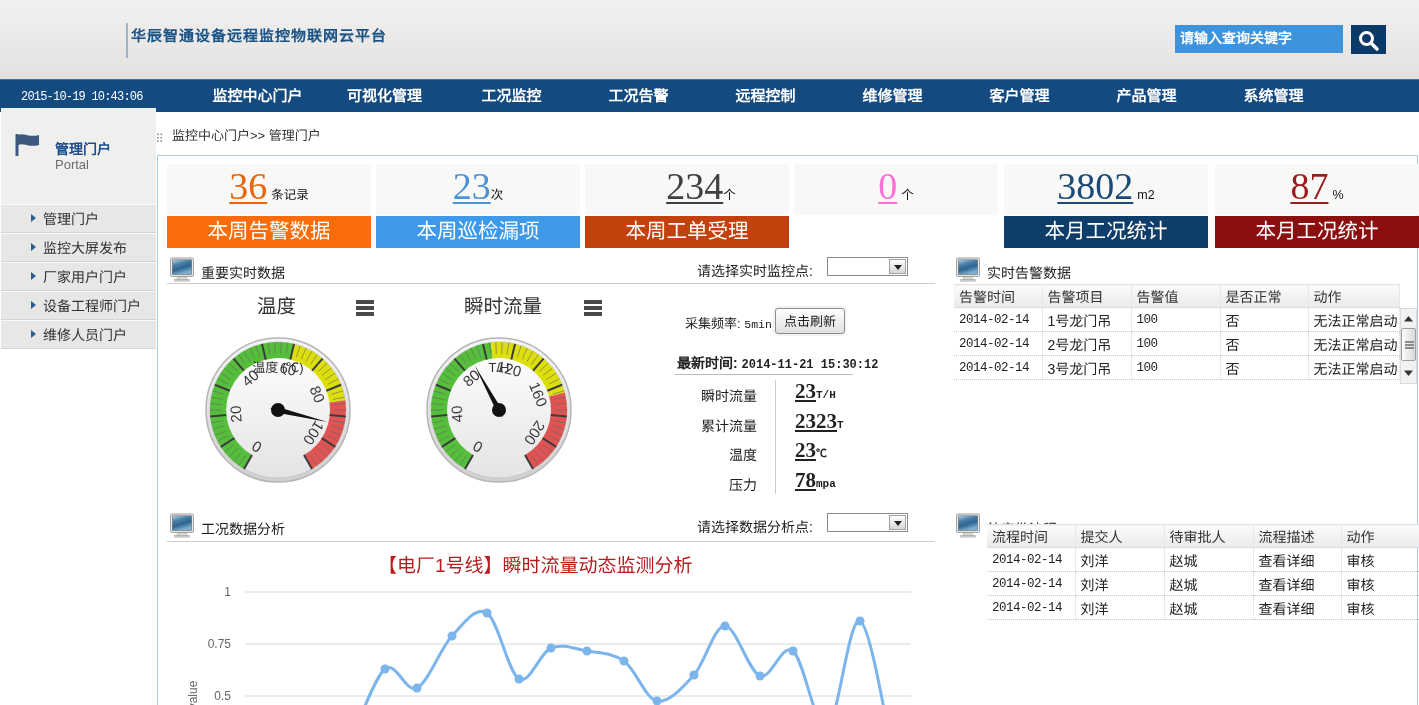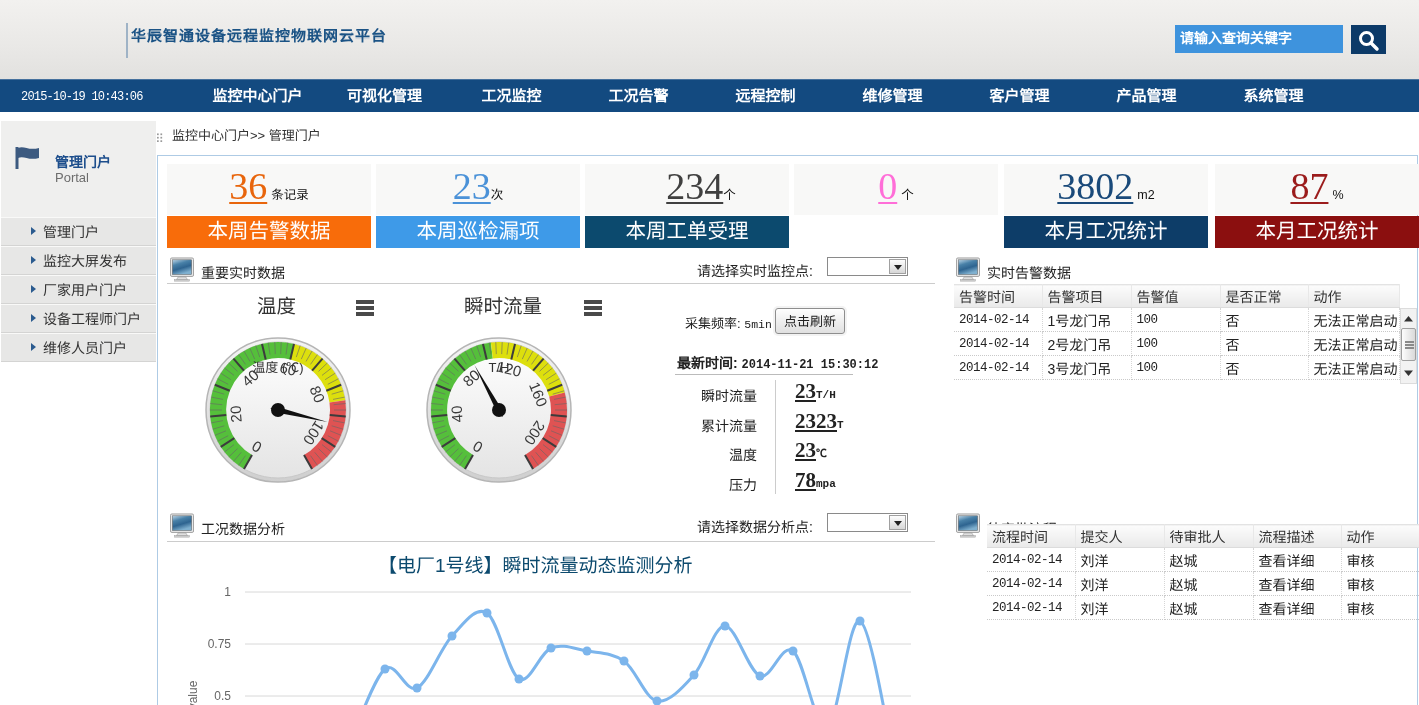--- a/index.html
+++ b/index.html
@@ -30,21 +30,21 @@
 
 .nav { position:absolute; left:0; top:79px; width:1419px; height:33px;
   background:#134a80; border-top:1px solid #46719d; }
 .nav .time { position:absolute; left:21px; top:10px; color:#fff; font-size:12px;
   font-family:"Liberation Mono", monospace; letter-spacing:-0.8px; }
 .nav ul { position:absolute; left:194px; top:0; display:flex; list-style:none; }
 .nav li { width:127px; text-align:center; line-height:32px; color:#fff; font-size:15px;
   font-weight:bold; }
 
 
-.sidebar { position:absolute; left:1px; top:121px; width:155px; }
+.sidebar { position:absolute; left:1px; top:108px; width:155px; }
 .sb-top { height:96px; background:#efefee; position:relative; }
 .sb-top .flag { position:absolute; left:14px; top:25px; }
 .sb-top .t1 { position:absolute; left:54px; top:30px; font-size:14px; font-weight:bold; color:#1d4e8c; }
 .sb-top .t2 { position:absolute; left:54px; top:49px; font-size:13px; color:#6d6d6d; }
 .sb-menu { margin-top:0; }
 .sb-menu .item { height:29px; background:#e7e7e6; border-top:1px solid #f9f9f8;
   border-bottom:1px solid #d4d4d3; line-height:29px; font-size:14px; color:#333;
   padding-left:42px; position:relative; }
 .sb-menu .item .arr { position:absolute; left:30px; top:9px; width:0; height:0;
   border-left:5px solid #2b5b8f; border-top:4px solid transparent; border-bottom:4px solid transparent; }
@@ -106,21 +106,21 @@
 td { height:24px; border-bottom:1px dotted #c9c9c9; border-right:1px dotted #d6d6d6;
   padding:0 0 0 5px; font-size:14px; }
 td.dt { font-family:"Liberation Mono",monospace; font-size:12.5px; letter-spacing:-0.5px; }
 .scroll { position:absolute; width:17px; background:#f2f2f2; border:1px solid #dcdcdc; }
 .scroll .up, .scroll .dn { position:absolute; left:2px; width:11px; }
 .scroll .thumb { position:absolute; left:0px; width:15px;
   background:linear-gradient(90deg,#fdfdfd,#d9d9d9); border:1px solid #9f9f9f; border-radius:2px; }
 .scroll .grip { position:absolute; left:3px; width:9px; height:1.5px; background:#8a8a8a; }
 
 
-.charttitle { position:absolute; font-size:19px; color:#0c4a6e; }
+.charttitle { position:absolute; font-size:19px; color:#b91c1c; }
 </style>
 </head>
 <body>
 <div class="header">
   <div class="vline"></div>
   <div class="sitetitle">华辰智通设备远程监控物联网云平台</div>
   <div class="search">请输入查询关键字</div>
   <div class="searchbtn">
       <svg width="23" height="23" viewBox="0 0 23 23">
         <circle cx="9.5" cy="9.5" r="6" fill="none" stroke="#fff" stroke-width="3"></circle>
@@ -180,21 +180,21 @@
       <div class="stat">
         <div class="num"><span class="n" style="color:#e8650c;">36</span> <span class="u">条记录</span></div>
         <div class="bar" style="background:#f86c0a;">本周告警数据</div>
       </div>
       <div class="stat">
         <div class="num"><span class="n" style="color:#4b92d8;">23</span><span class="u">次</span></div>
         <div class="bar" style="background:#3e9ae8;">本周巡检漏项</div>
       </div>
       <div class="stat">
         <div class="num"><span class="n" style="color:#404040;margin-left:28px;">234</span><span class="u">个</span></div>
-        <div class="bar" style="background:#0c4a6e;">本周工单受理</div>
+        <div class="bar" style="background:#c2410c;">本周工单受理</div>
       </div>
       <div class="stat">
         <div class="num"><span class="n" style="color:#ff6ed8;">0</span> <span class="u">个</span></div>
       </div>
       <div class="stat">
         <div class="num"><span class="n" style="color:#1a4a7a;">3802</span> <span class="u">m2</span></div>
         <div class="bar" style="background:#0d3d68;">本月工况统计</div>
       </div>
       <div class="stat">
         <div class="num"><span class="n" style="color:#9b1c1c;">87</span> <span class="u">%</span></div>

